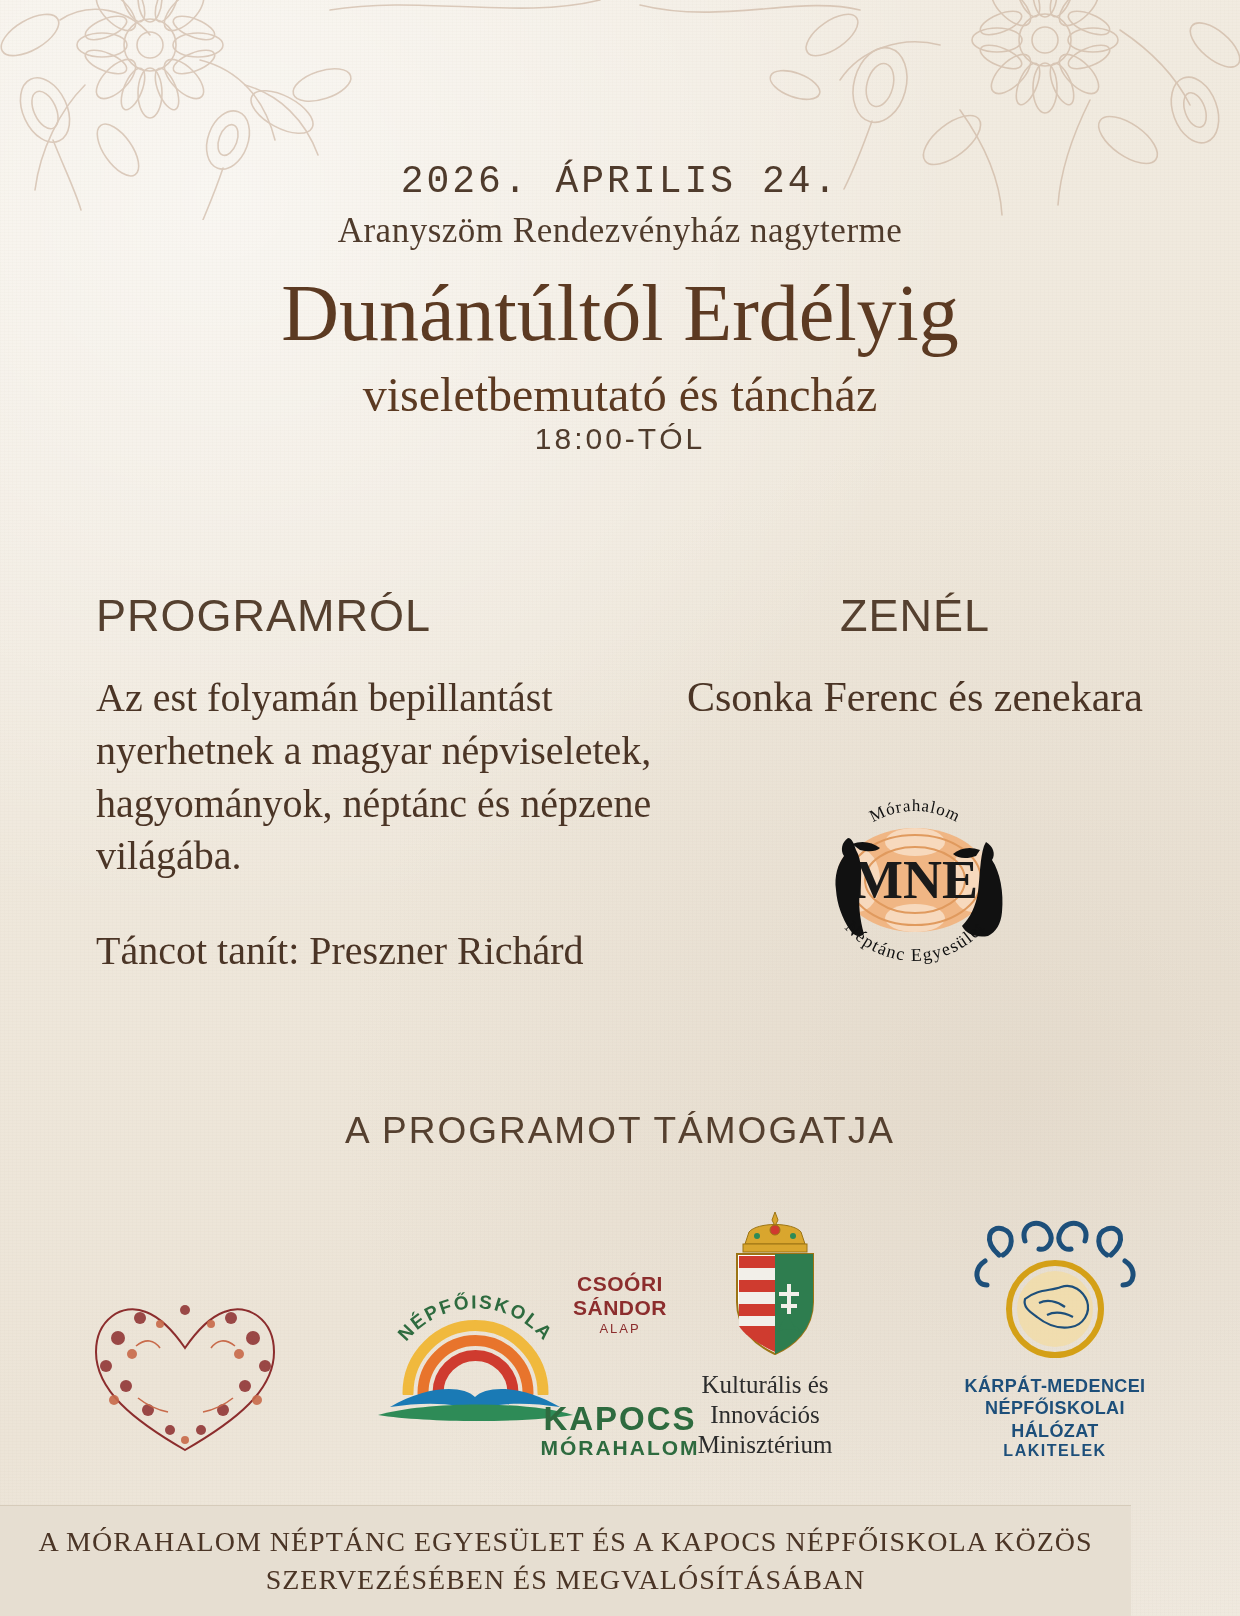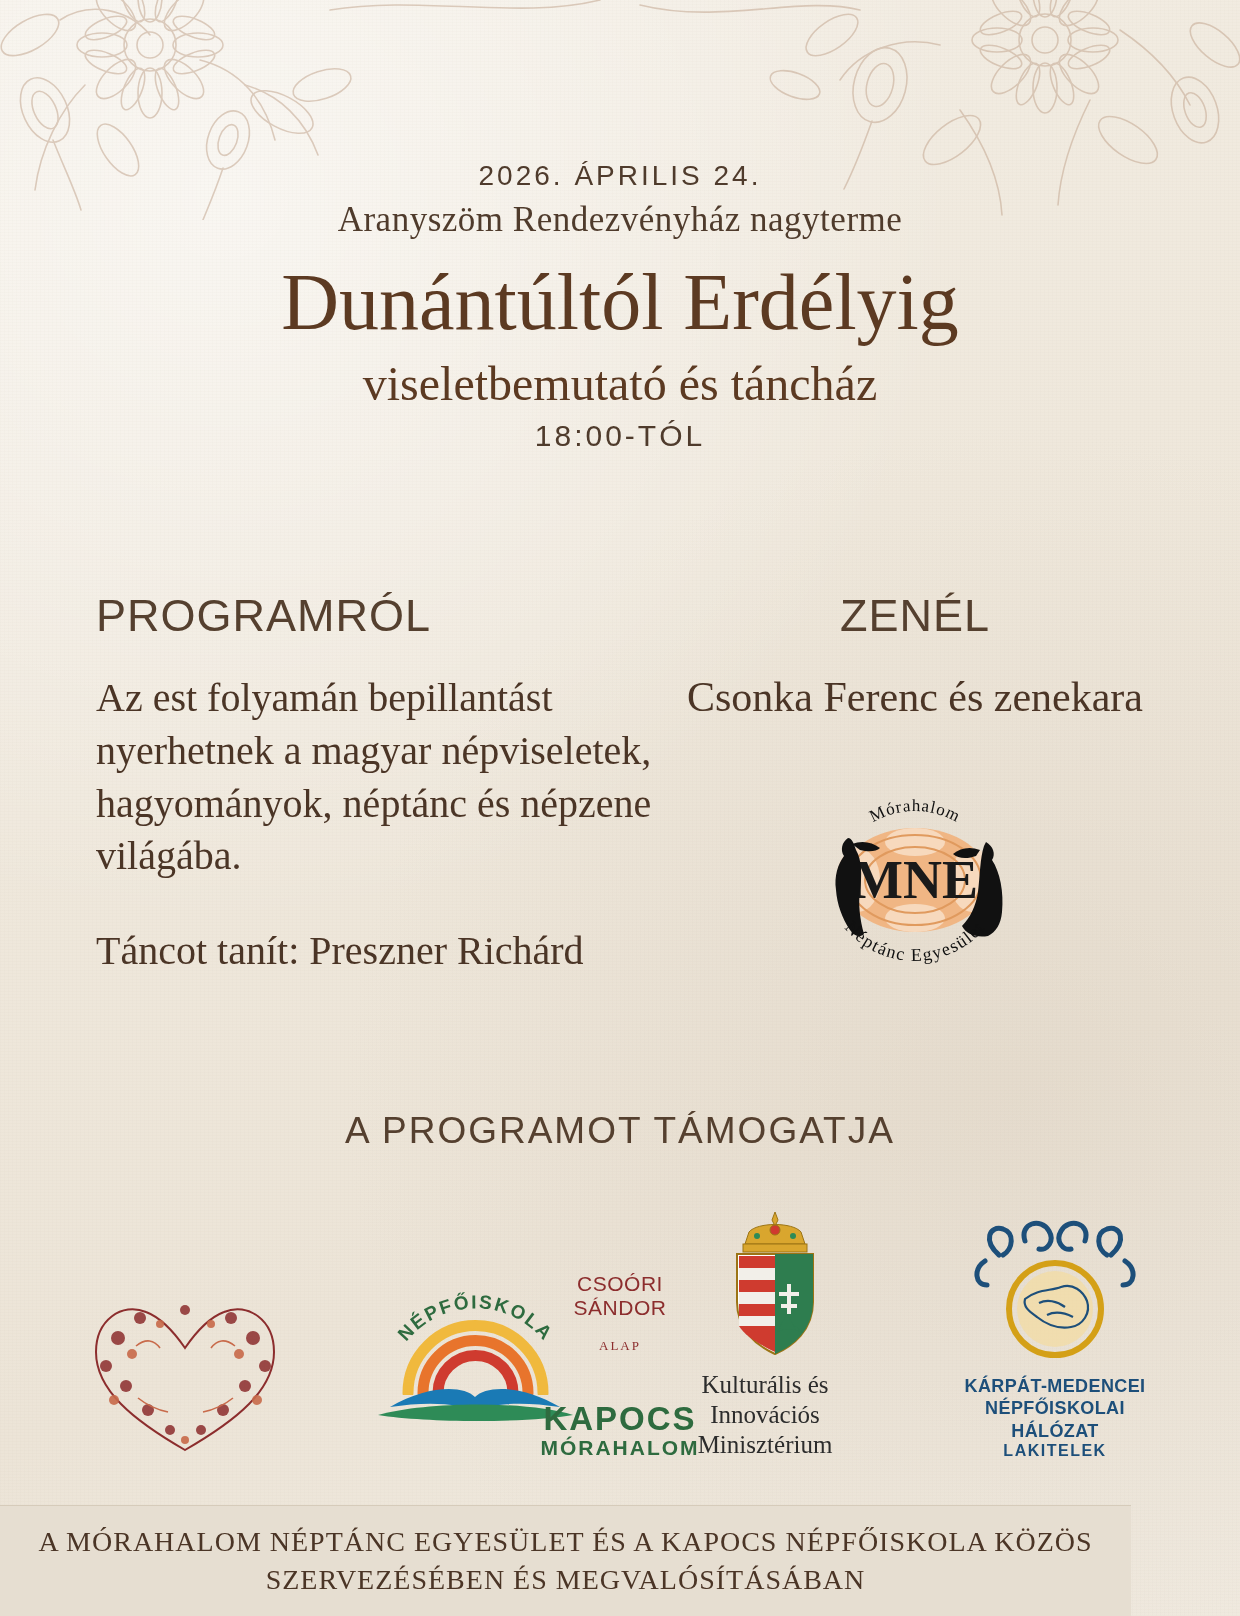--- a/index.html
+++ b/index.html
@@ -49,22 +49,22 @@
   
   .header {
     position: absolute;
     top: 160px;
     left: 0;
     right: 0;
     text-align: center;
     color: #5b4434;
   }
   .date {
-    font-family: Liberation Sans, sans-serif;
-    font-size: 28px;
+    font-family: Liberation Mono, monospace;
+    font-size: 38px;
     letter-spacing: 3px;
     color: #4f3b2c;
     font-weight: 400;
   }
   .venue {
     margin-top: 8px;
     font-size: 35px;
     color: #4f3b2c;
     font-family: "Liberation Serif", serif;
     letter-spacing: .5px;
@@ -77,21 +77,20 @@
     font-weight: 400;
     line-height: 1.05;
   }
   .subtitle {
     margin-top: 12px;
     font-size: 48px;
     color: #5c3a22;
     font-weight: 400;
   }
   .time {
-    margin-top: 8px;
     font-family: "Liberation Sans", sans-serif;
     font-size: 30px;
     letter-spacing: 3px;
     color: #4f3b2c;
   }
 
   
   .body-cols {
     position: absolute;
     top: 590px;
@@ -179,31 +178,31 @@
     margin: 0 auto;
   }
   .csoori-txt {
     position: absolute;
     top: 62px;
     left: 0;
     right: 0;
     text-align: center;
     font-family: "Liberation Sans", sans-serif;
     color: #8c2d2d;
-    font-weight: normal;
+    font-weight: bold;
     line-height: 1.12;
     font-size: 21px;
     letter-spacing: .5px;
   }
   .csoori-sub {
     position: absolute;
-    top: 128px;
+    top: 111px;
     left: 0; right: 0;
     text-align: center;
-    font-family: Liberation Serif, serif;
+    font-family: Liberation Sans, sans-serif;
     color: #8c2d2d;
     font-size: 13px;
     letter-spacing: 2px;
   }
 
   
   .kapocs {
     position: relative;
     width: 215px;
     height: 185px;

